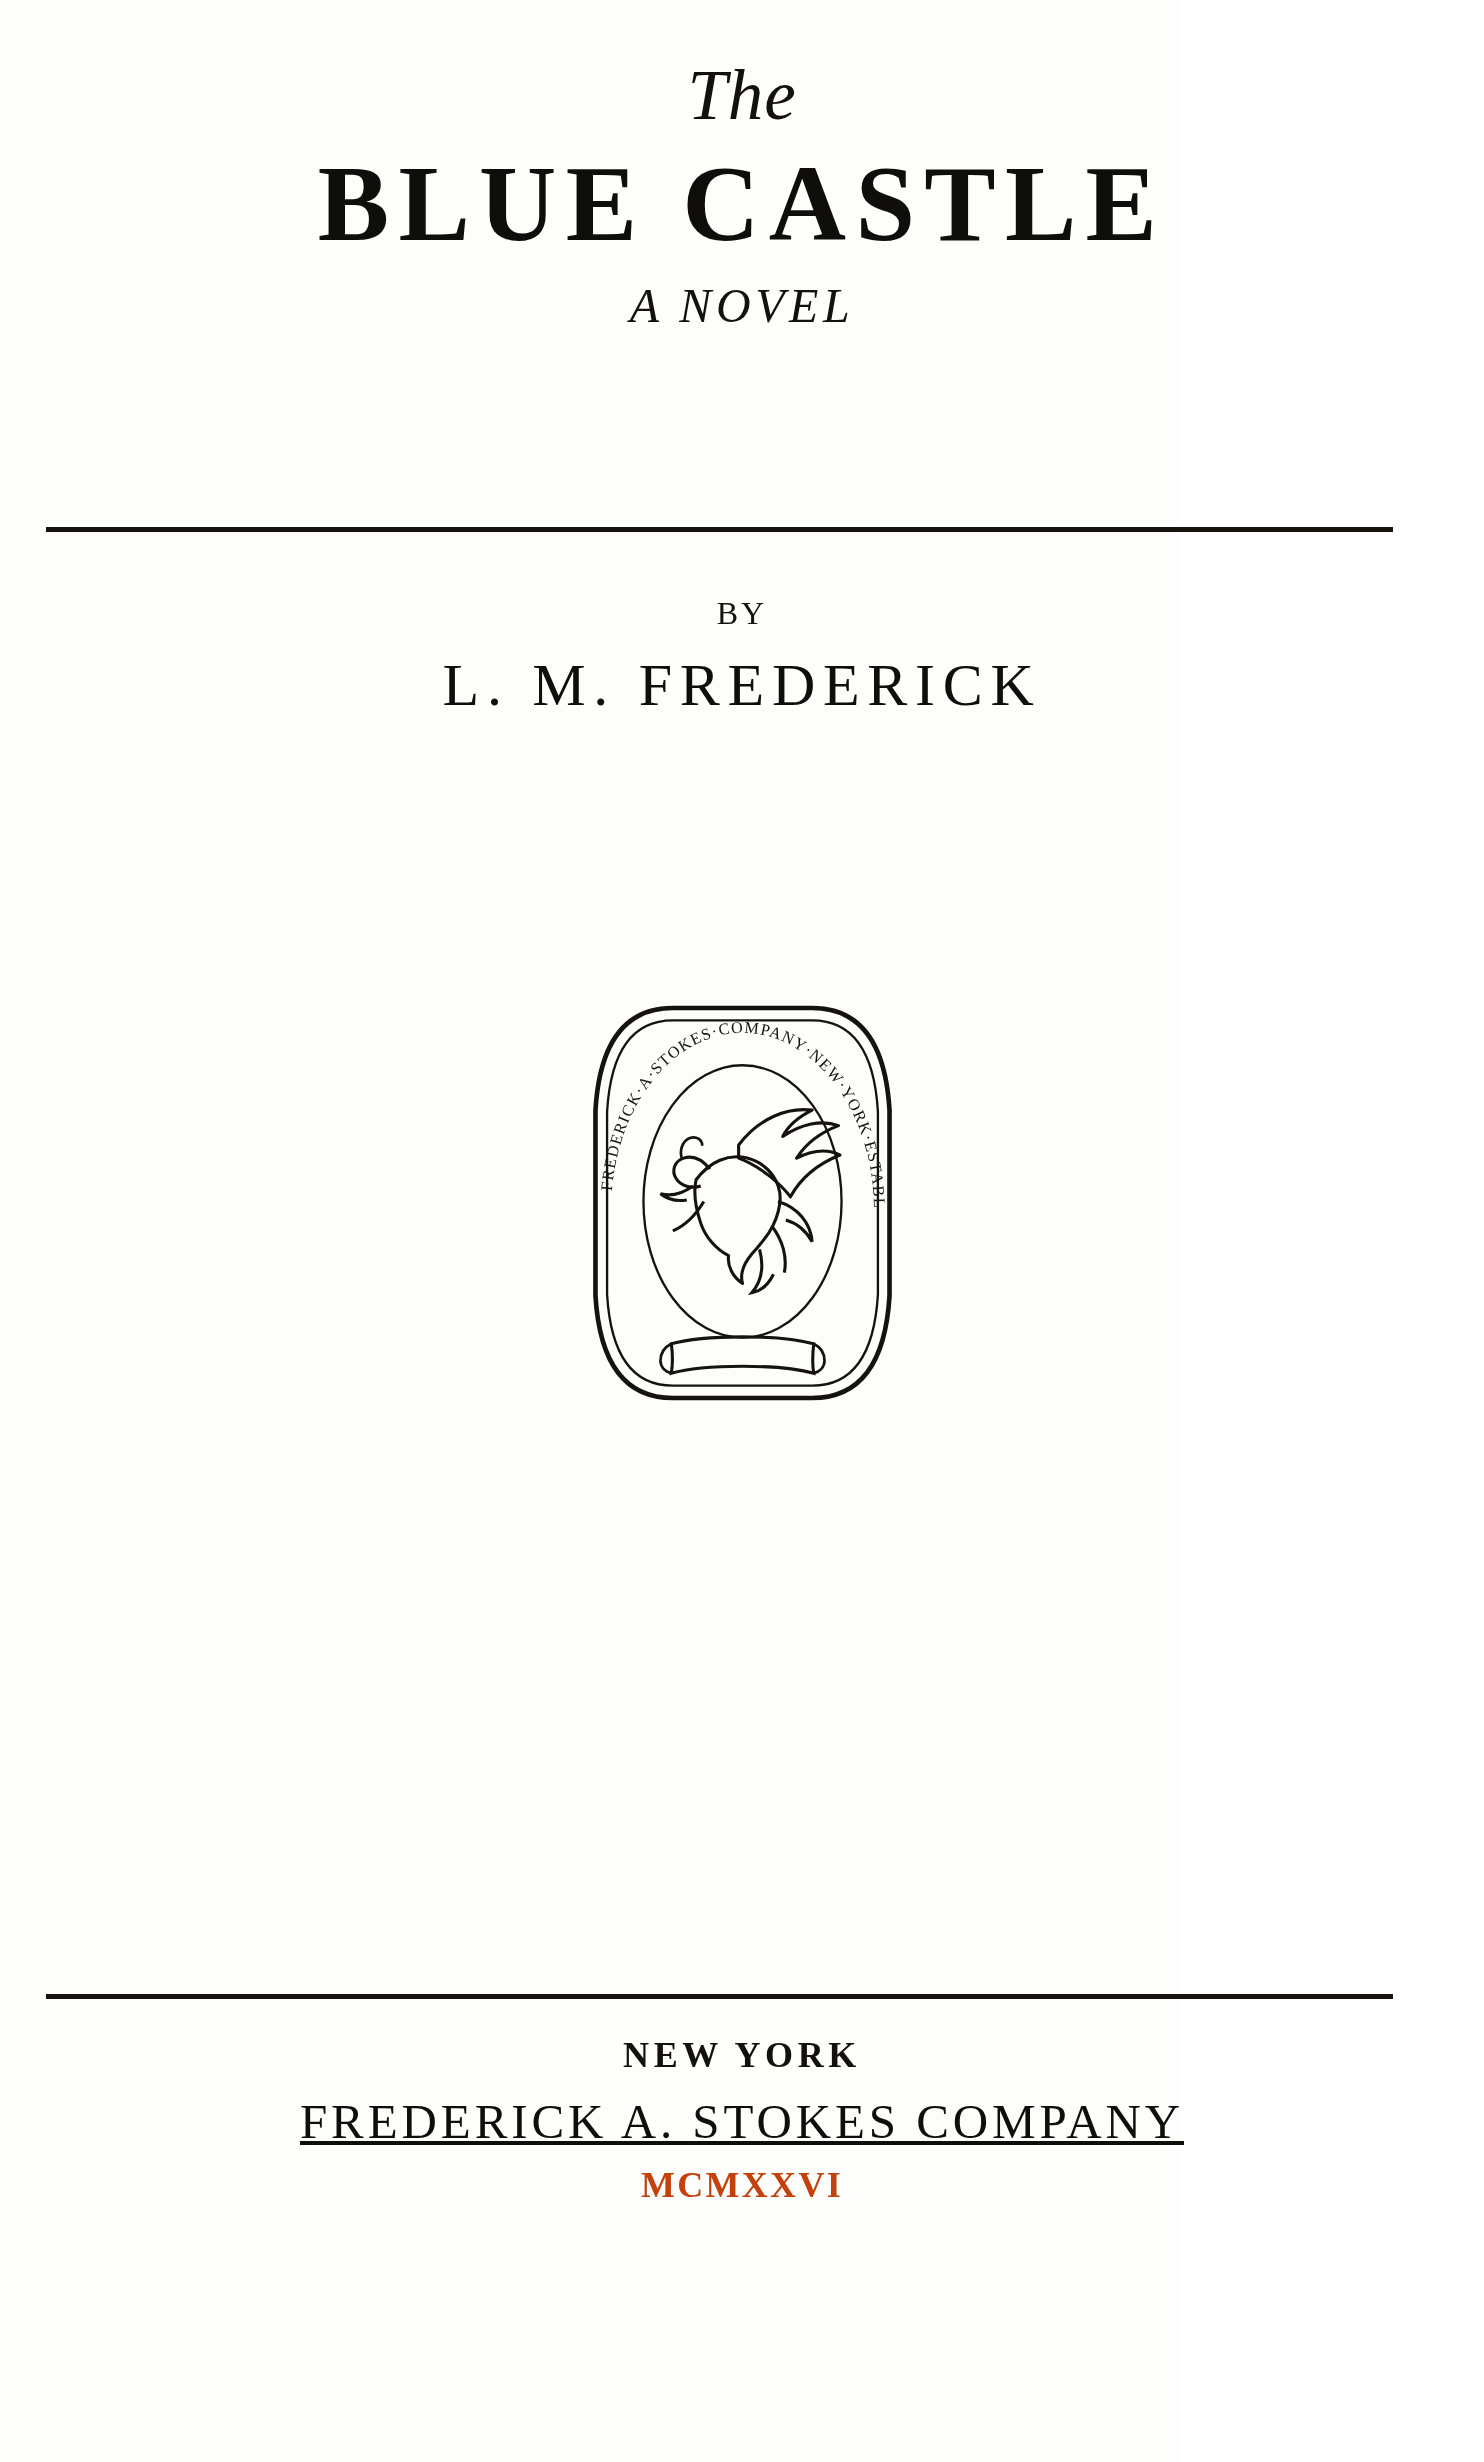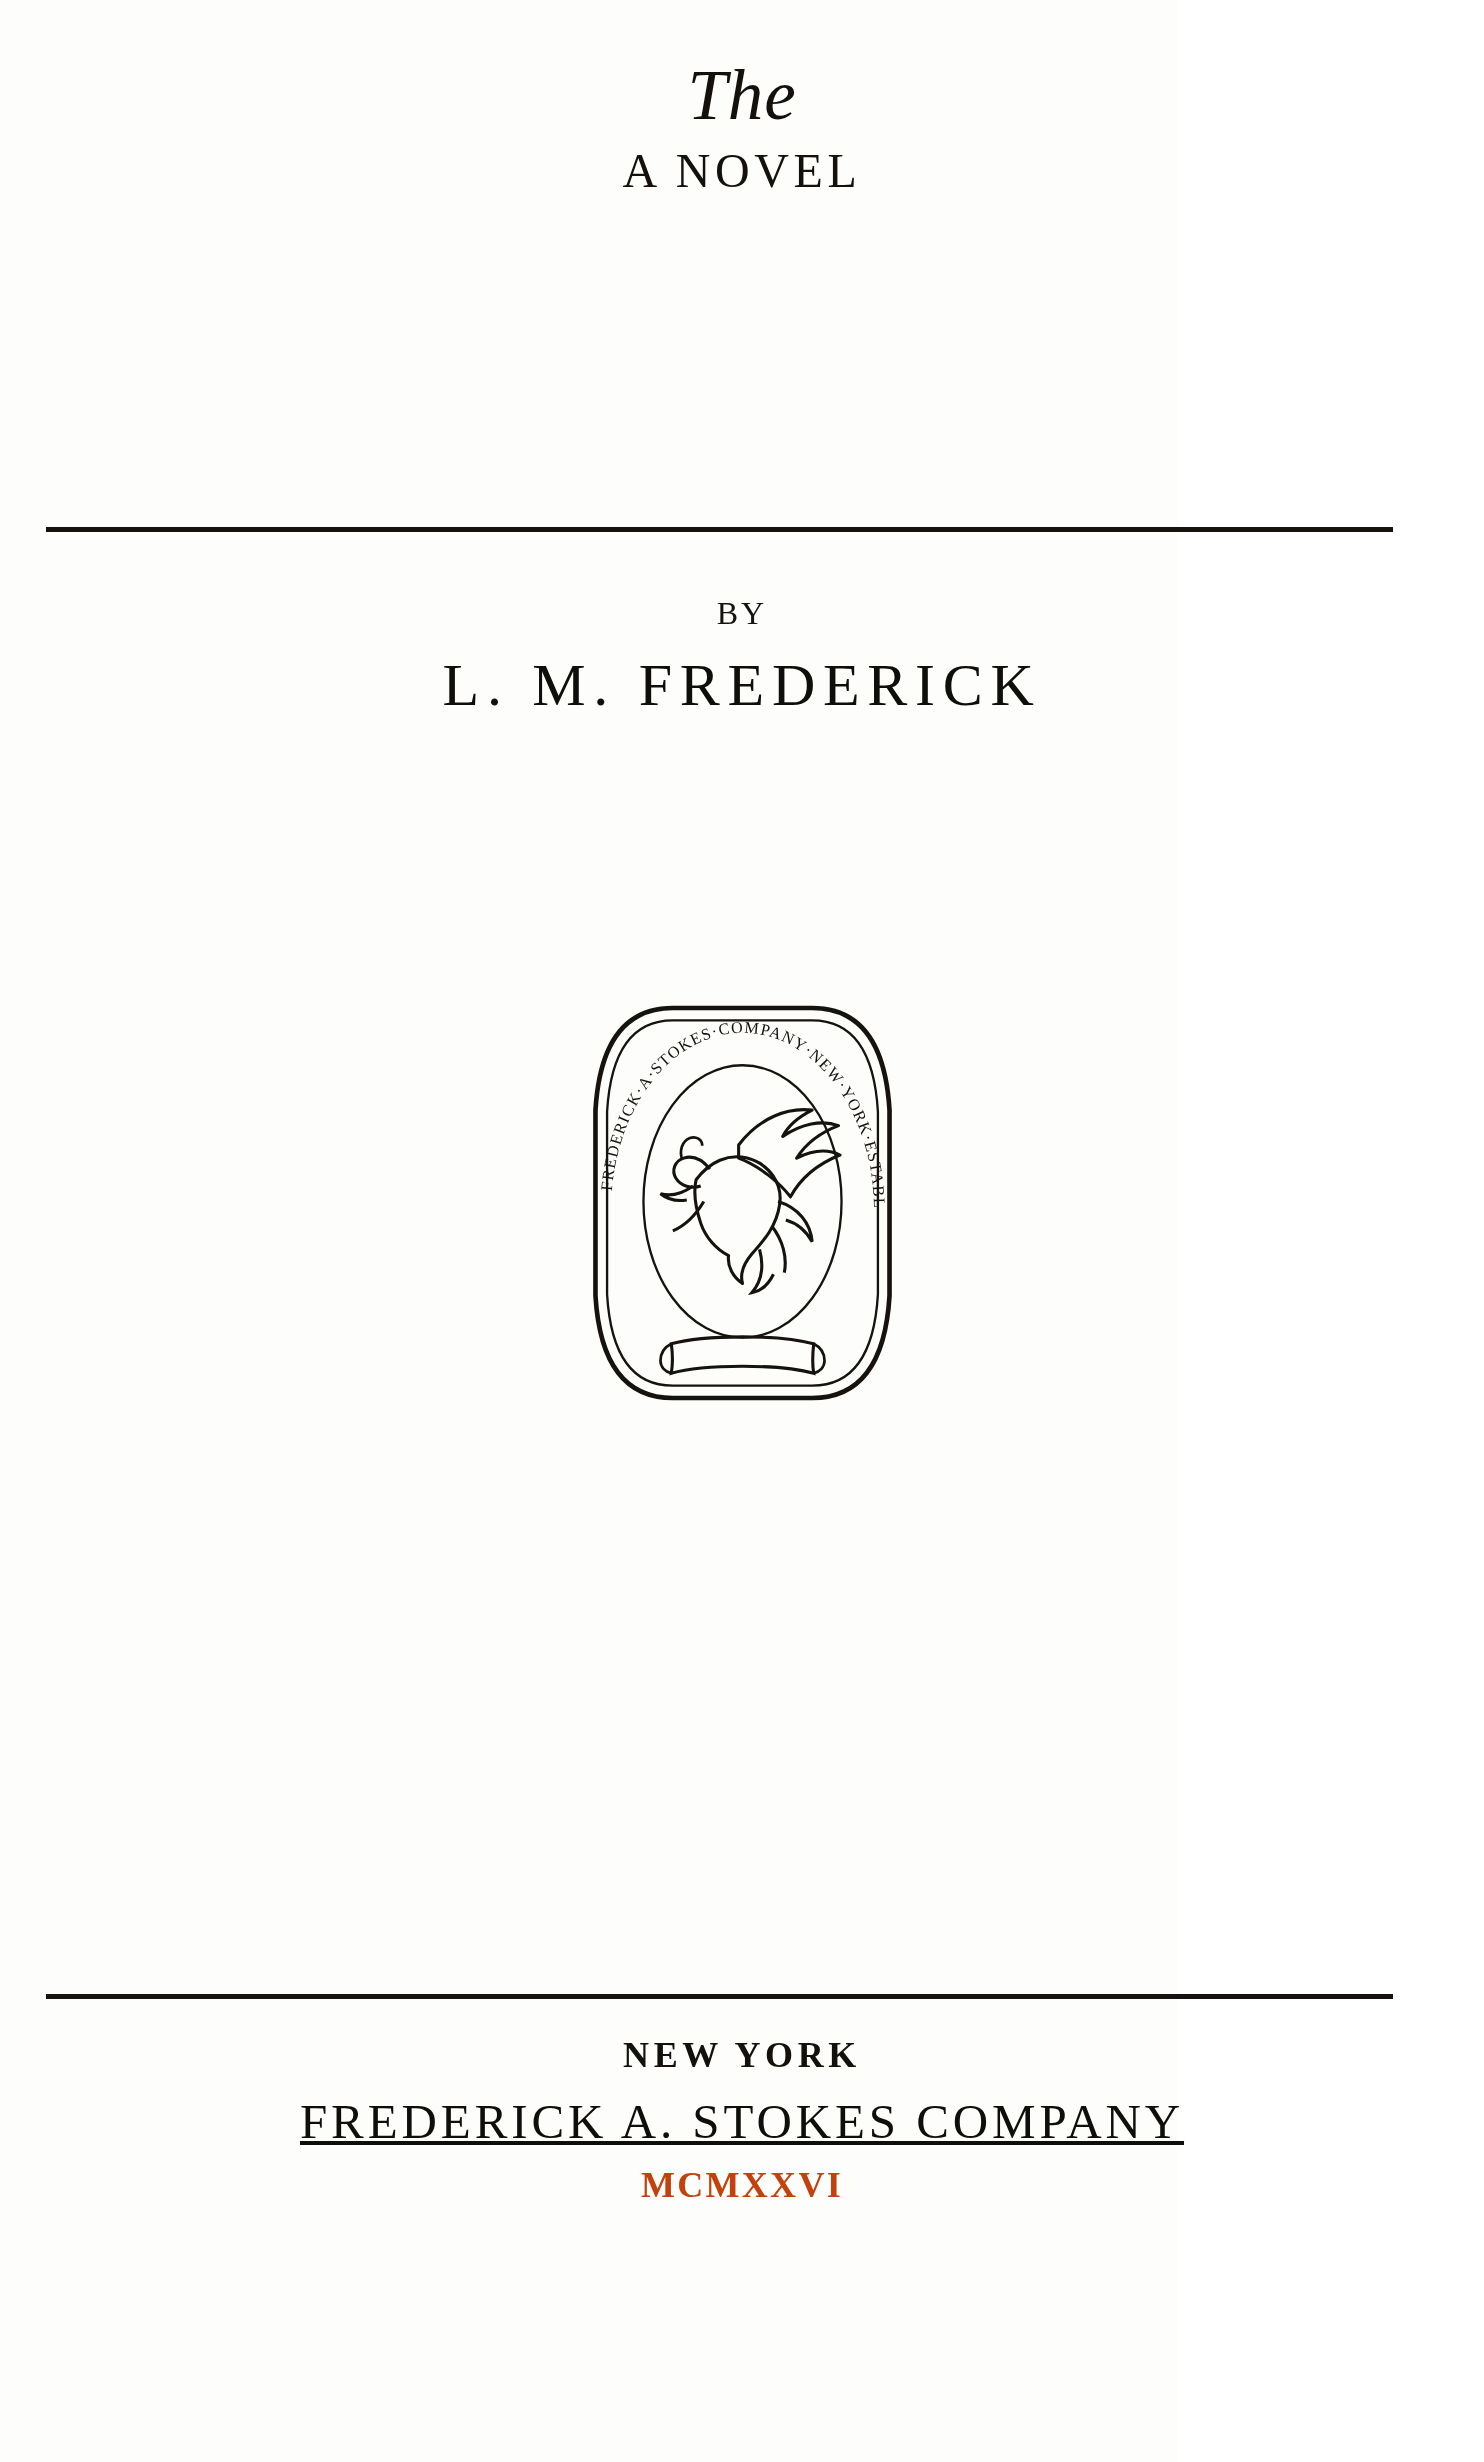--- a/index.html
+++ b/index.html
@@ -48,22 +48,23 @@
     line-height: 1.0;
     letter-spacing: 9.3px;
     color: #100e0b;
     white-space: nowrap;
   }
   .title-main .gap {
     display: inline-block;
     width: 36px;
   }
   .subtitle {
-    margin-top: 12px;
-    font-family: "Liberation Serif", serif;
+    margin-top: 20px;
+    font-family: "Liberation Serif", serif;
+    font-style: italic;
     font-size: 48px;
     letter-spacing: 4.6px;
     color: #14110d;
   }
 
   
   .rule-top {
     position: absolute;
     left: 46px;
     top: 527px;
@@ -151,20 +152,23 @@
     color: #c2410c;
   }
 </style>
 </head>
 <body>
 
 <div class="page">
 
   <div class="content">
     <div class="title-the">The</div>
+    <div class="title-main">
+      <span>BLUE</span><span class="gap"></span><span>CASTLE</span>
+    </div>
     <div class="subtitle">A NOVEL</div>
   </div>
 
   <div class="rule-top"></div>
 
   <div class="byline-wrap">
     <div class="by">BY</div>
     <div class="author">L. M. FREDERICK</div>
   </div>
 

